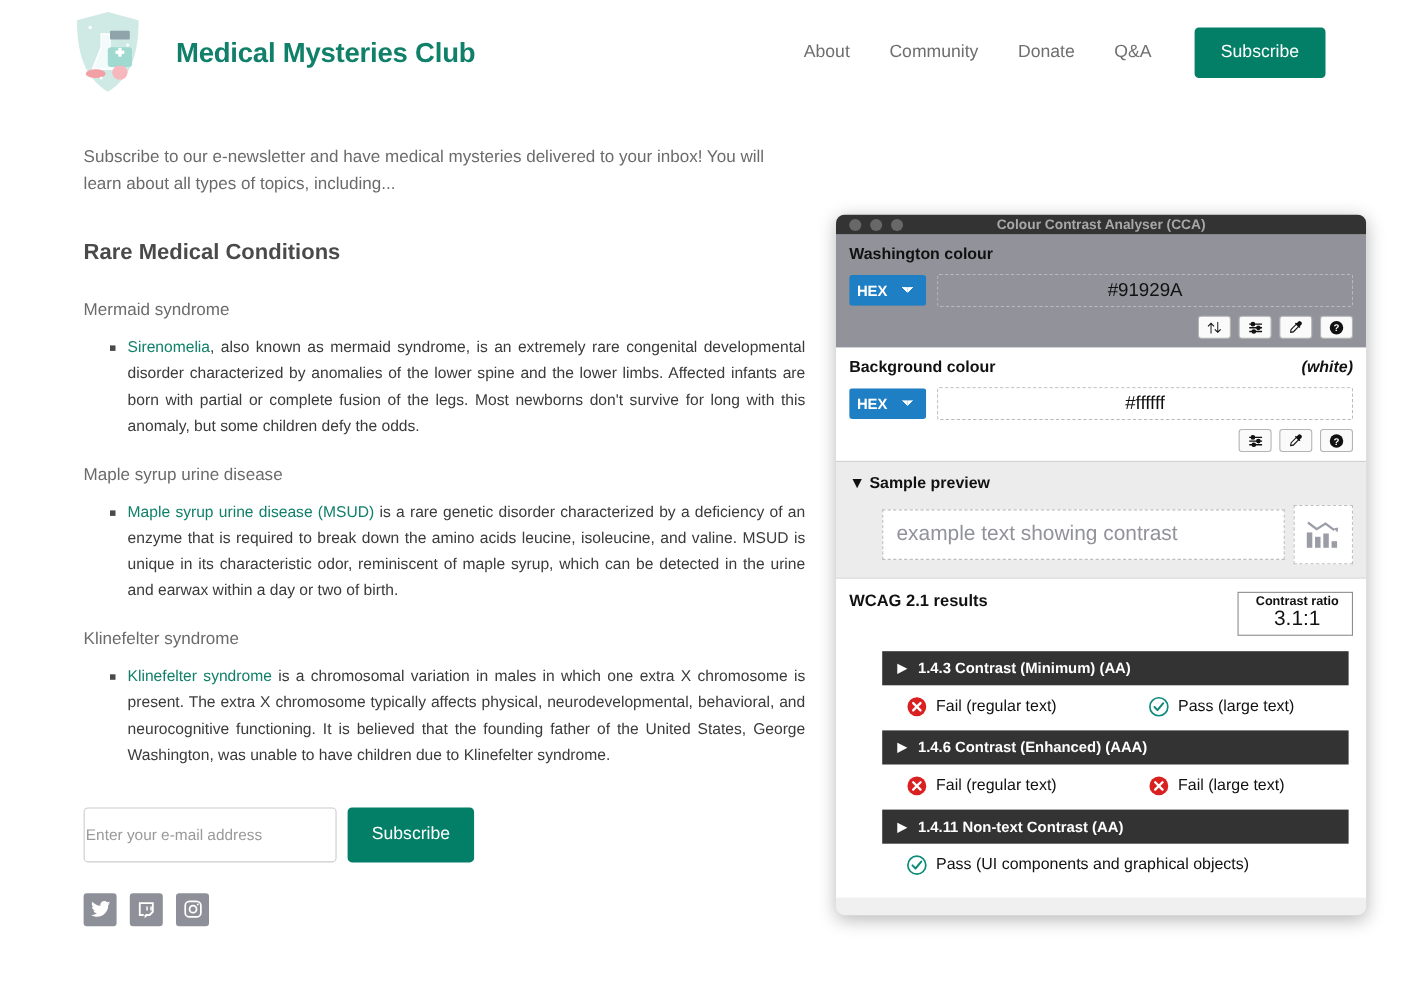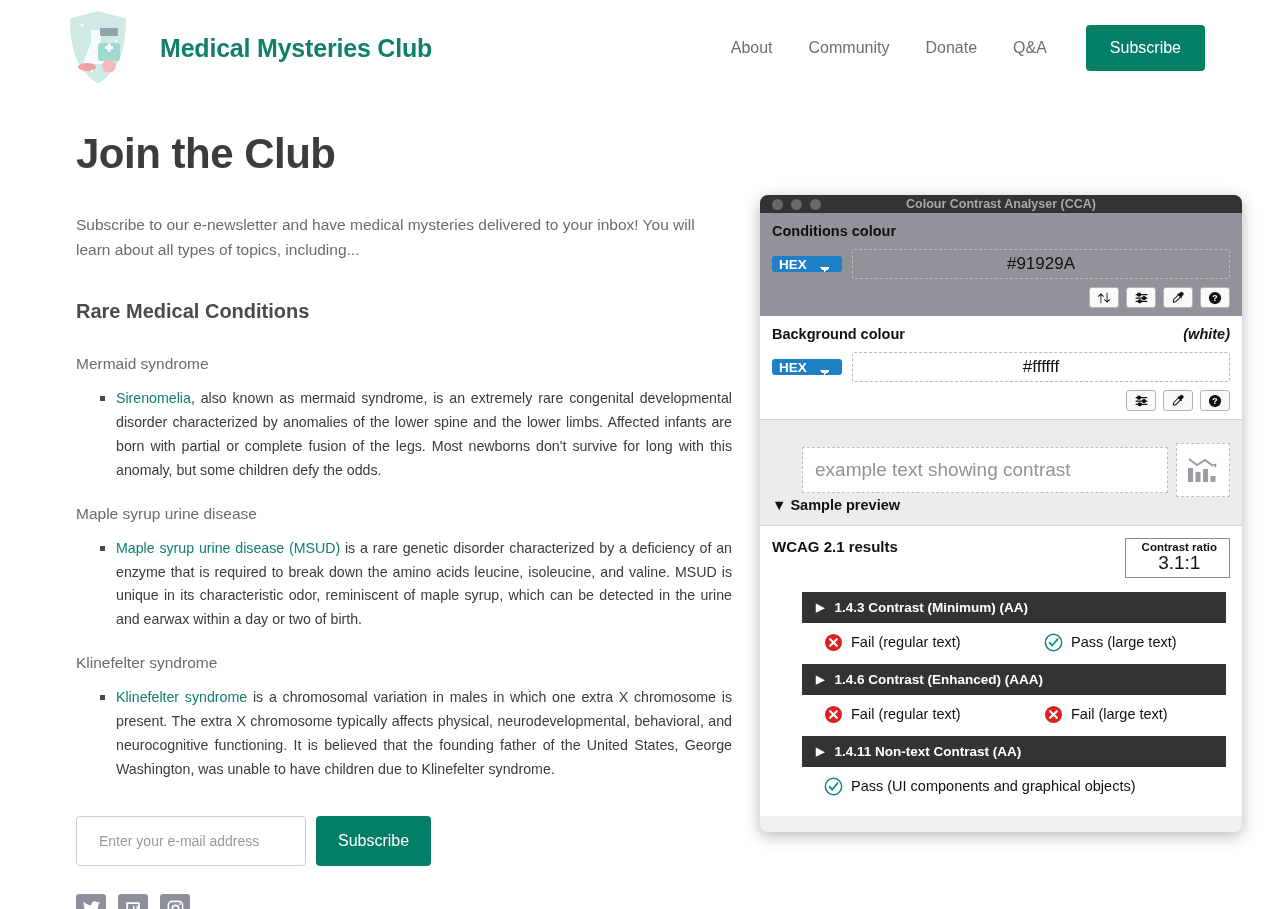--- a/index.html
+++ b/index.html
@@ -68,21 +68,21 @@
     content: ""; position: absolute; left: 0; top: 9px;
     width: 5px; height: 5px; background: #4a4a4a;
   }
   .condition-link { color: #11806a; text-decoration: none; cursor: pointer; }
 
   
   #subscribe-form { margin-top: 34px; display: flex; align-items: center; }
   #email-input {
     width: 230px; height: 50px;
     border: 1px solid #ccc; border-radius: 4px;
-    padding: 0 22px; font-size: 14px; color: #3b3b3b;
+    padding: 0 1px; font-size: 14px; color: #3b3b3b;
     font-family: inherit; outline: none;
   }
   #email-input::placeholder { color: #9a9a9a; }
   #form-subscribe-button {
     margin-left: 10px;
     background: #037f68; color: #fff;
     font-size: 16px; font-weight: 500;
     height: 50px; padding: 0 22px; border: none; border-radius: 4px;
     cursor: pointer; font-family: inherit;
   }
@@ -115,21 +115,21 @@
 
   .cca-section { padding: 10px 12px 8px 12px; }
   #fg-section { background: #91929a; }
   #bg-section { background: #ffffff; }
   .section-label { font-size: 14.5px; font-weight: bold; color: #111; }
   #bg-header { display: flex; justify-content: space-between; align-items: center; }
   #bg-white-note { font-size: 14.5px; font-style: italic; color: #111; font-weight: bold; }
 
   .colour-row { display: flex; align-items: center; margin-top: 10px; }
   .hex-select {
-    width: 70px; height: 16px;
+    width: 70px; height: 28px;
     background: #1f7fc4; color: #ffffff;
     border: none; border-radius: 3px;
     font-size: 13.5px; font-weight: bold;
     font-family: inherit;
     padding-left: 7px; cursor: pointer;
     appearance: none; -webkit-appearance: none;
     background-image: linear-gradient(45deg, transparent 50%, #fff 50%), linear-gradient(135deg, #fff 50%, transparent 50%);
     background-position: calc(100% - 17px) 11px, calc(100% - 12px) 11px;
     background-size: 5px 5px, 5px 5px;
     background-repeat: no-repeat;
@@ -214,21 +214,20 @@
   <div id="main-nav">
     <a class="nav-link">About</a>
     <a class="nav-link">Community</a>
     <a class="nav-link">Donate</a>
     <a class="nav-link">Q&amp;A</a>
     <button id="nav-subscribe-button">Subscribe</button>
   </div>
 </div>
 
 <div id="main-content">
-  <h1 id="page-title">Join the Club</h1>
   <p id="intro-paragraph">Subscribe to our e-newsletter and have medical mysteries delivered to your inbox! You will learn about all types of topics, including...</p>
   <h2 id="section-heading">Rare Medical Conditions</h2>
 
   <div class="condition-block">
     <div class="condition-title">Mermaid syndrome</div>
     <ul class="condition-list">
       <li class="condition-item"><a class="condition-link">Sirenomelia</a><span>, also known as mermaid syndrome, is an extremely rare congenital developmental disorder characterized by anomalies of the lower spine and the lower limbs. Affected infants are born with partial or complete fusion of the legs. Most newborns don't survive for long with this anomaly, but some children defy the odds.</span></li>
     </ul>
   </div>
 
@@ -277,21 +276,21 @@
   <div id="cca-titlebar">
     <div id="cca-traffic-lights">
       <div class="traffic-dot"></div>
       <div class="traffic-dot"></div>
       <div class="traffic-dot"></div>
     </div>
     <div id="cca-title">Colour Contrast Analyser (CCA)</div>
   </div>
 
   <div id="fg-section" class="cca-section">
-    <div class="section-label">Conditions colour</div>
+    <div class="section-label">Washington colour</div>
     <div class="colour-row">
       <select class="hex-select">
         <option>HEX</option>
       </select>
       <div class="hex-value">#91929A</div>
     </div>
     <div class="icon-row">
       <button class="icon-btn">
         <svg width="14" height="14" viewBox="0 0 16 16" fill="#111">
             <path d="M4 14V4.6L1.8 6.8 1 6l3.5-3.5L8 6l-.8.8L5 4.6V14H4z"></path>
@@ -348,36 +347,36 @@
       <button class="icon-btn">
         <svg width="14" height="14" viewBox="0 0 16 16">
             <circle cx="8" cy="8" r="7" fill="#111"></circle>
             <text x="8" y="11.6" font-size="10" font-weight="bold" fill="#fff" text-anchor="middle" font-family="Liberation Sans, sans-serif">?</text>
           </svg>
       </button>
     </div>
   </div>
 
   <div id="preview-section">
+    <div id="preview-header">
+      <span>▼</span>
+      <span>Sample preview</span>
+    </div>
     <div id="preview-body">
       <div id="preview-text-box">example text showing contrast</div>
       <div id="preview-chart-box">
         <svg width="34" height="32" viewBox="0 0 34 32" fill="#9a9da6">
           <rect x="2" y="14" width="5" height="14"></rect>
           <rect x="9.5" y="18" width="5" height="10"></rect>
           <rect x="17" y="15" width="5" height="13"></rect>
           <rect x="24.5" y="22" width="5" height="6"></rect>
           <path d="M3 5 L11 11 L19 6 L27 12" stroke="#9a9da6" stroke-width="2" fill="none"></path>
           <path d="M30 14 L26.5 10.5 L30.5 9.5 Z"></path>
         </svg>
       </div>
-    </div>
-    <div id="preview-header">
-      <span>▼</span>
-      <span>Sample preview</span>
     </div>
   </div>
 
   <div id="wcag-section">
     <div id="wcag-header">
       <div id="wcag-title">WCAG 2.1 results</div>
       <div id="contrast-ratio-box">
         <div id="contrast-ratio-label">Contrast ratio</div>
         <div id="contrast-ratio-value">3.1:1</div>
       </div>

